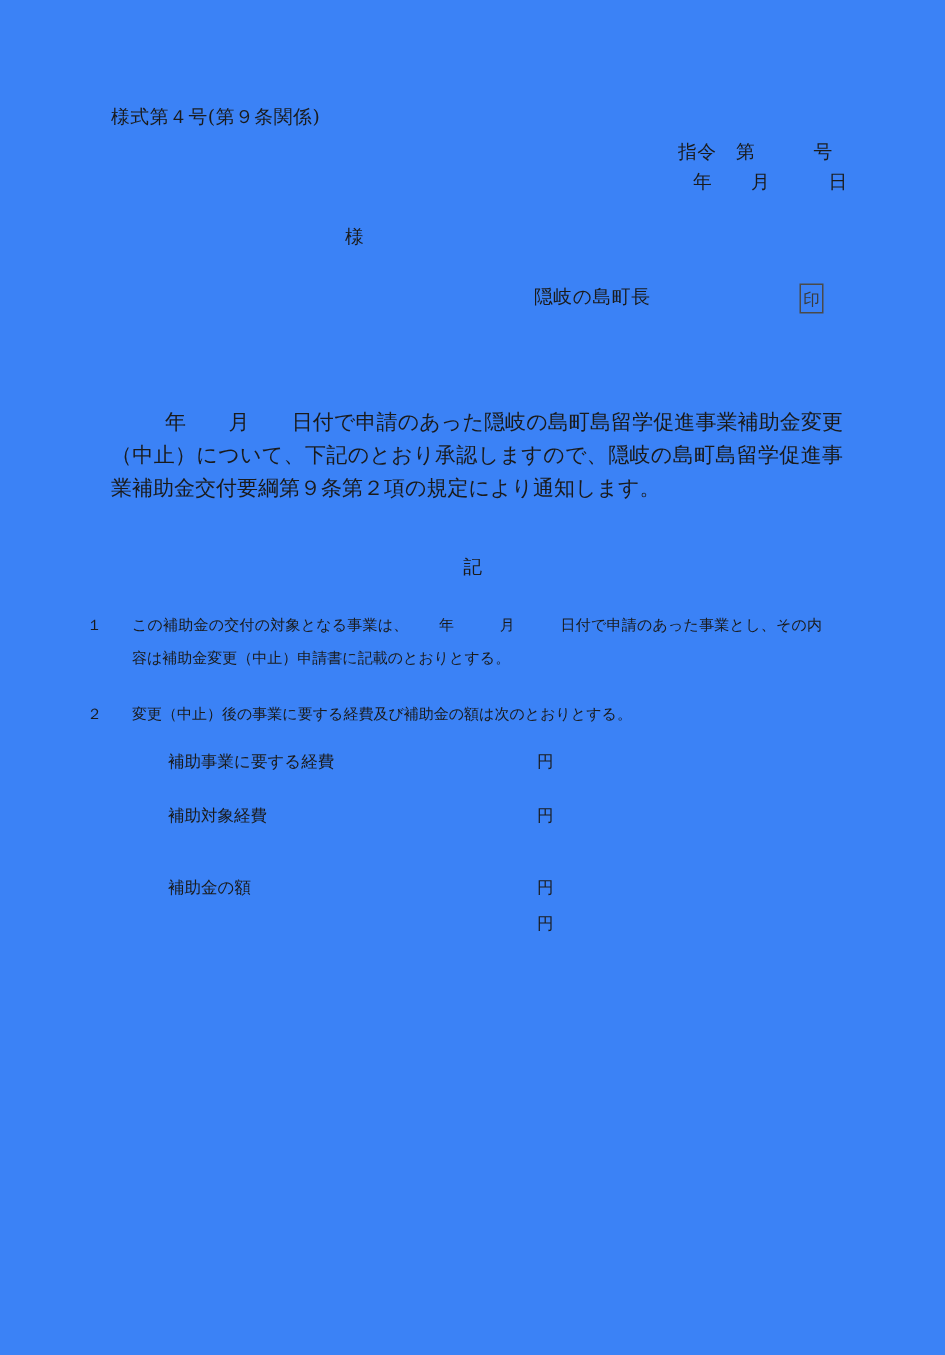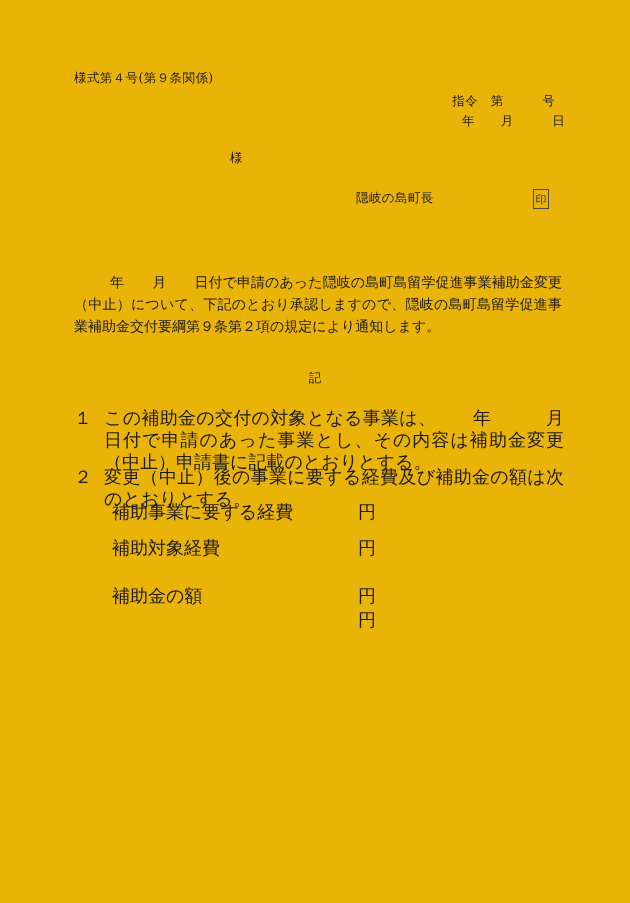--- a/index.html
+++ b/index.html
@@ -10,21 +10,21 @@
   }
   body {
     font-family: "DejaVu Serif", "Liberation Serif", serif;
     color: #1a1a1a;
     -webkit-font-smoothing: antialiased;
   }
   .page {
     position: relative;
     width: 630px;
     height: 903px;
-    background: #eab308;
+    background: #3b82f6;
     overflow: hidden;
   }
   .abs { position: absolute; white-space: pre; }
 
   
   .form-no {
     left: 74px;
     top: 70px;
     font-size: 12.5px;
     letter-spacing: 0.4px;
@@ -95,23 +95,23 @@
     left: 0;
     top: 370px;
     width: 630px;
     text-align: center;
     font-size: 12.5px;
     white-space: normal;
   }
 
   
   .item {
-    left: 74px;
+    left: 58px;
     width: 492px;
-    font-size: 18px;
+    font-size: 10px;
     line-height: 22px;
     white-space: normal;
   }
   .item-1 { top: 407px; }
   .item-2 { top: 466px; }
   .item-num {
     display: inline-block;
     width: 30px;
   }
   .item-body {
@@ -119,21 +119,21 @@
     width: 460px;
     vertical-align: top;
     text-align: justify;
     text-justify: inter-character;
   }
 
   
   .expense-row {
     left: 112px;
     width: 300px;
-    font-size: 18px;
+    font-size: 11px;
     height: 18px;
   }
   .expense-label {
     position: absolute;
     left: 0;
     top: 0;
   }
   .expense-unit {
     position: absolute;
     left: 246px;

